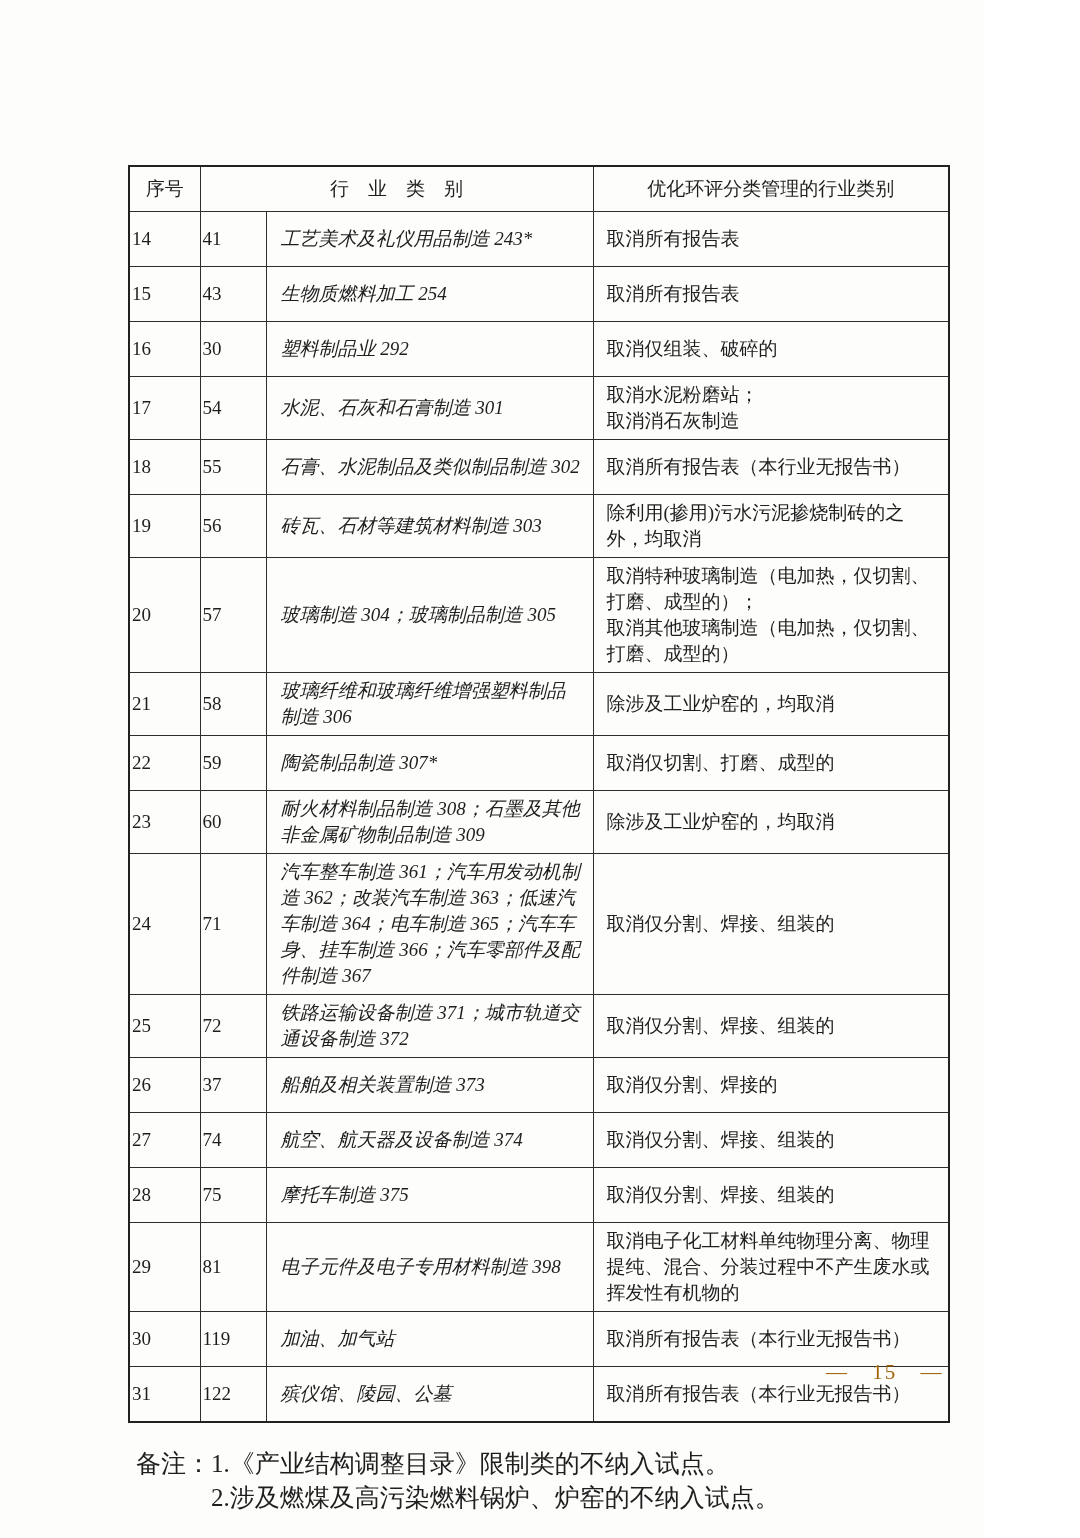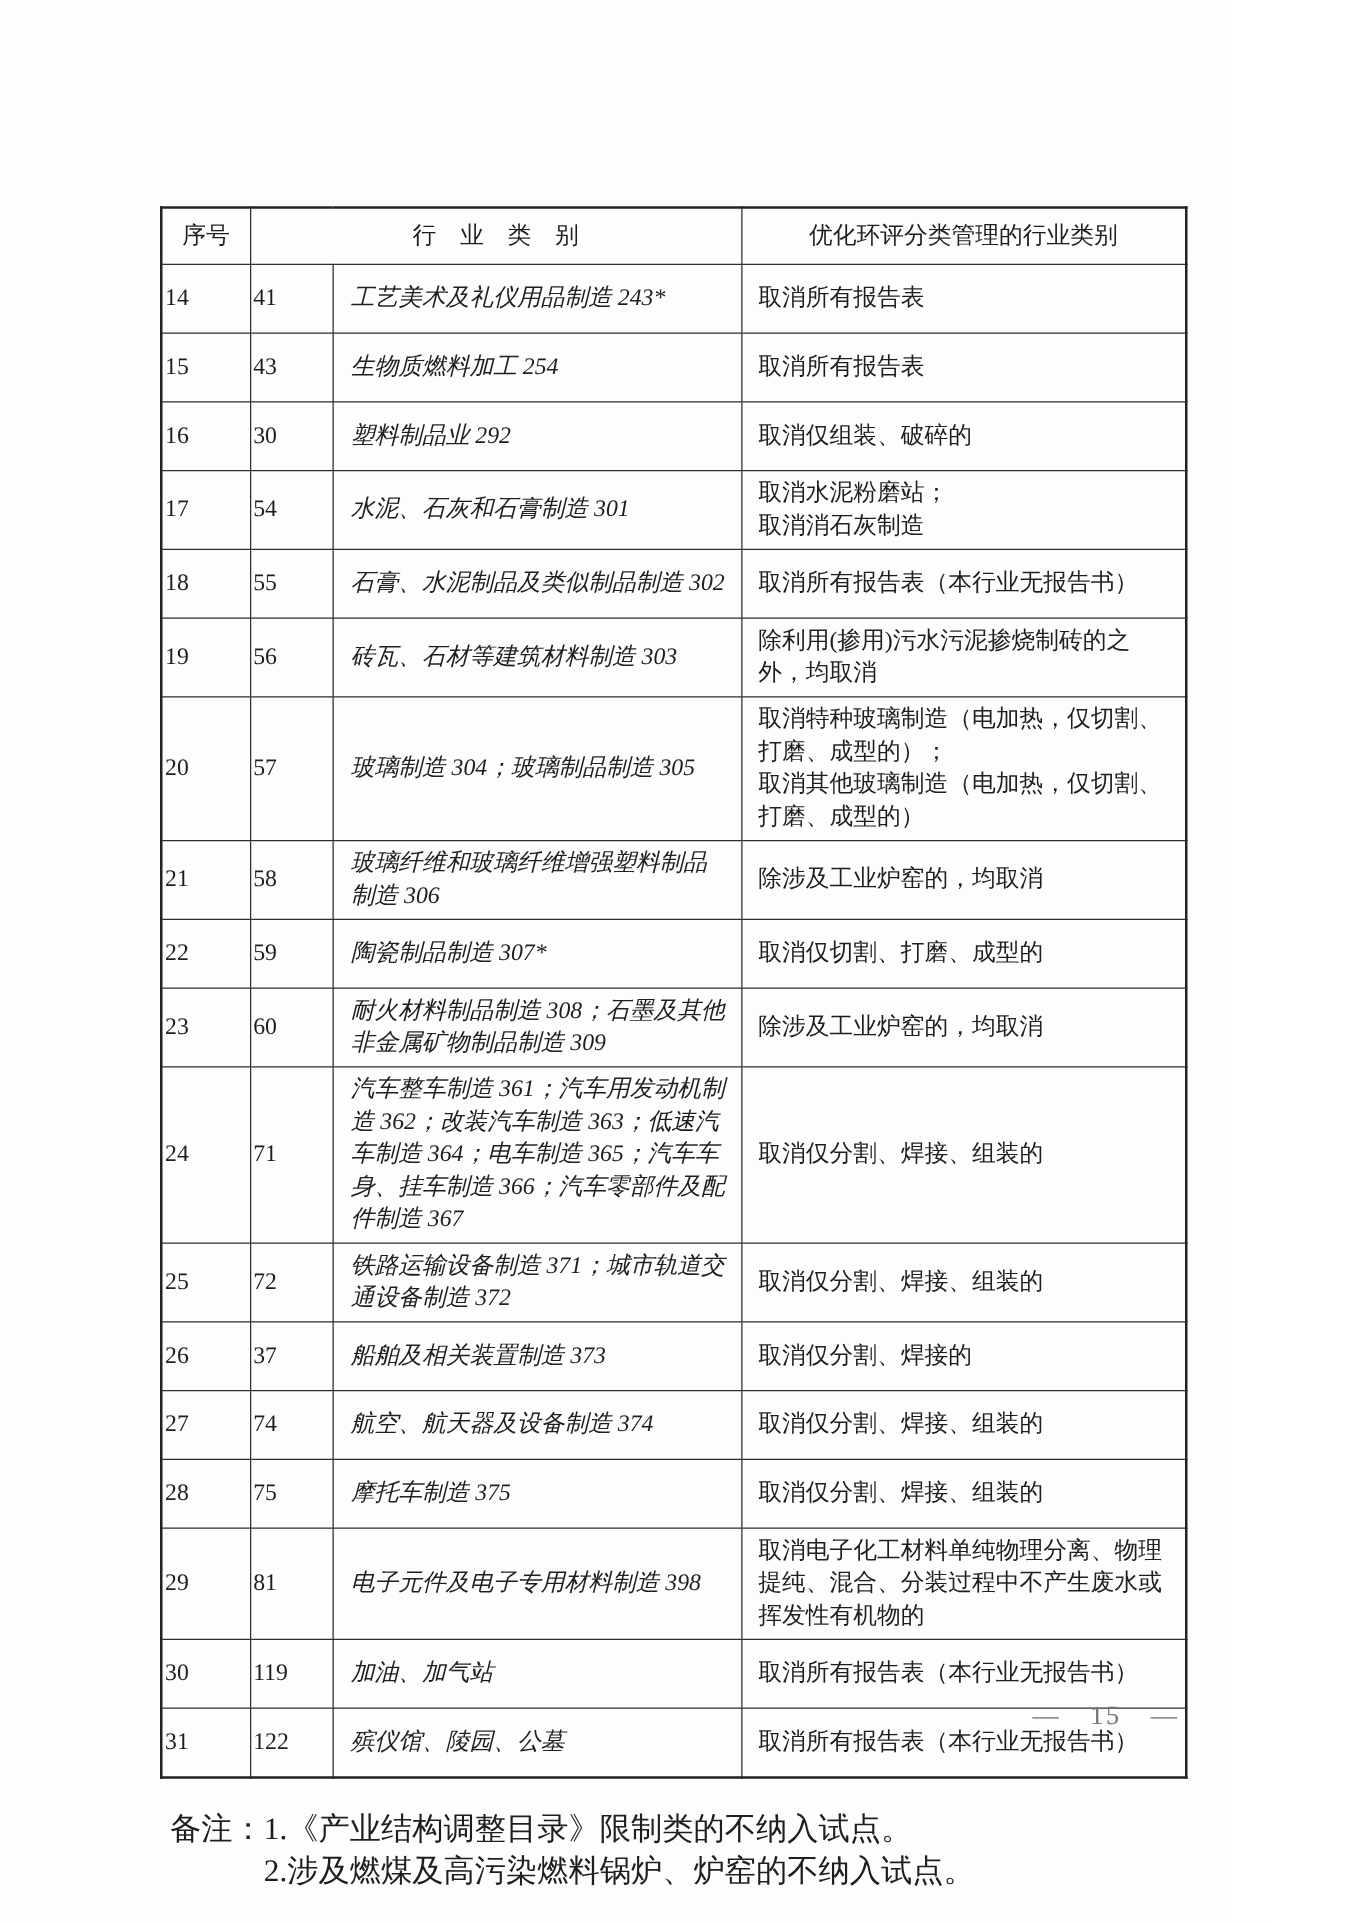--- a/index.html
+++ b/index.html
@@ -46,21 +46,21 @@
   }
   .notes-label { white-space: nowrap; }
   .notes-items > div { white-space: nowrap; }
   .page-number {
     position: absolute;
     left: 826px;
     top: 1360px;
     font-size: 21px;
     letter-spacing: 2px;
     word-spacing: 16px;
-    color: #737373;
+    color: #a16207;
   }
 </style>
 </head>
 <body>
 
 <div class="page">
   <div class="content">
 
     <table class="doc-table">
       <colgroup>

